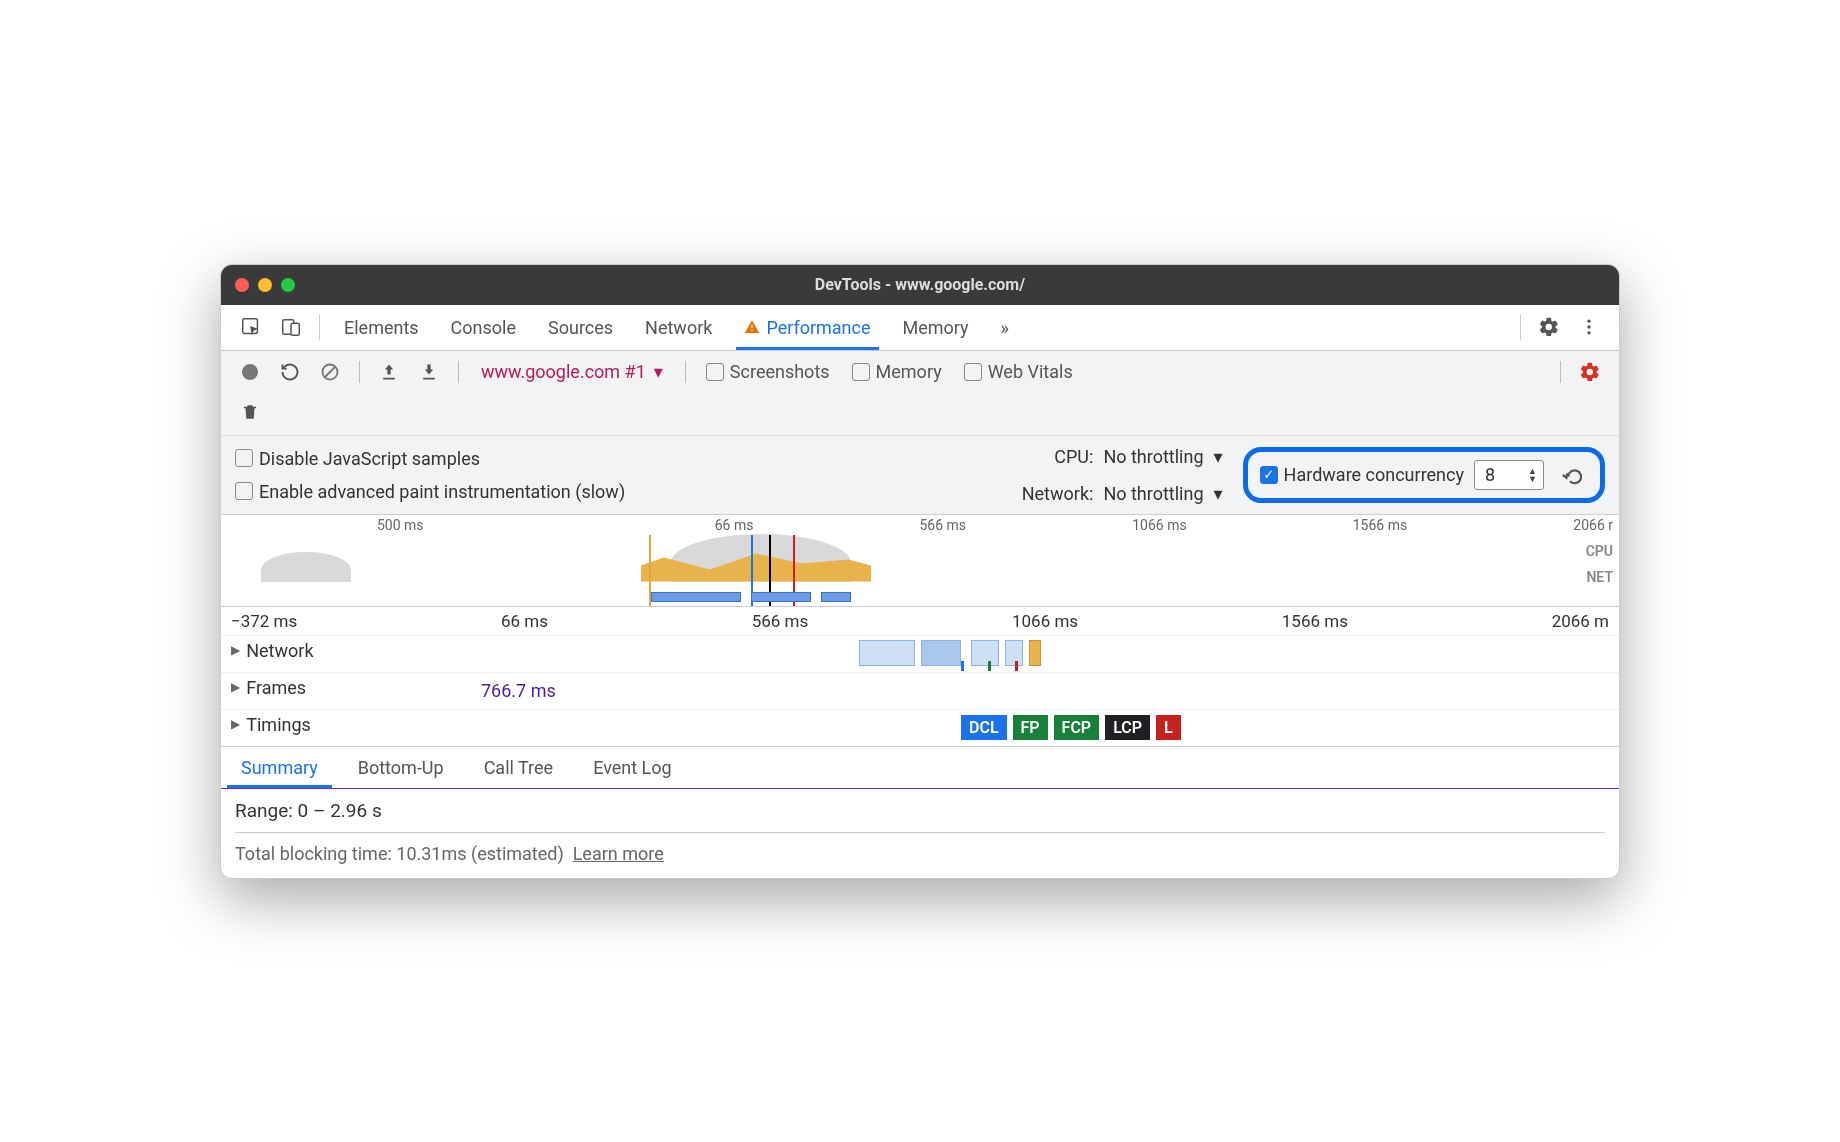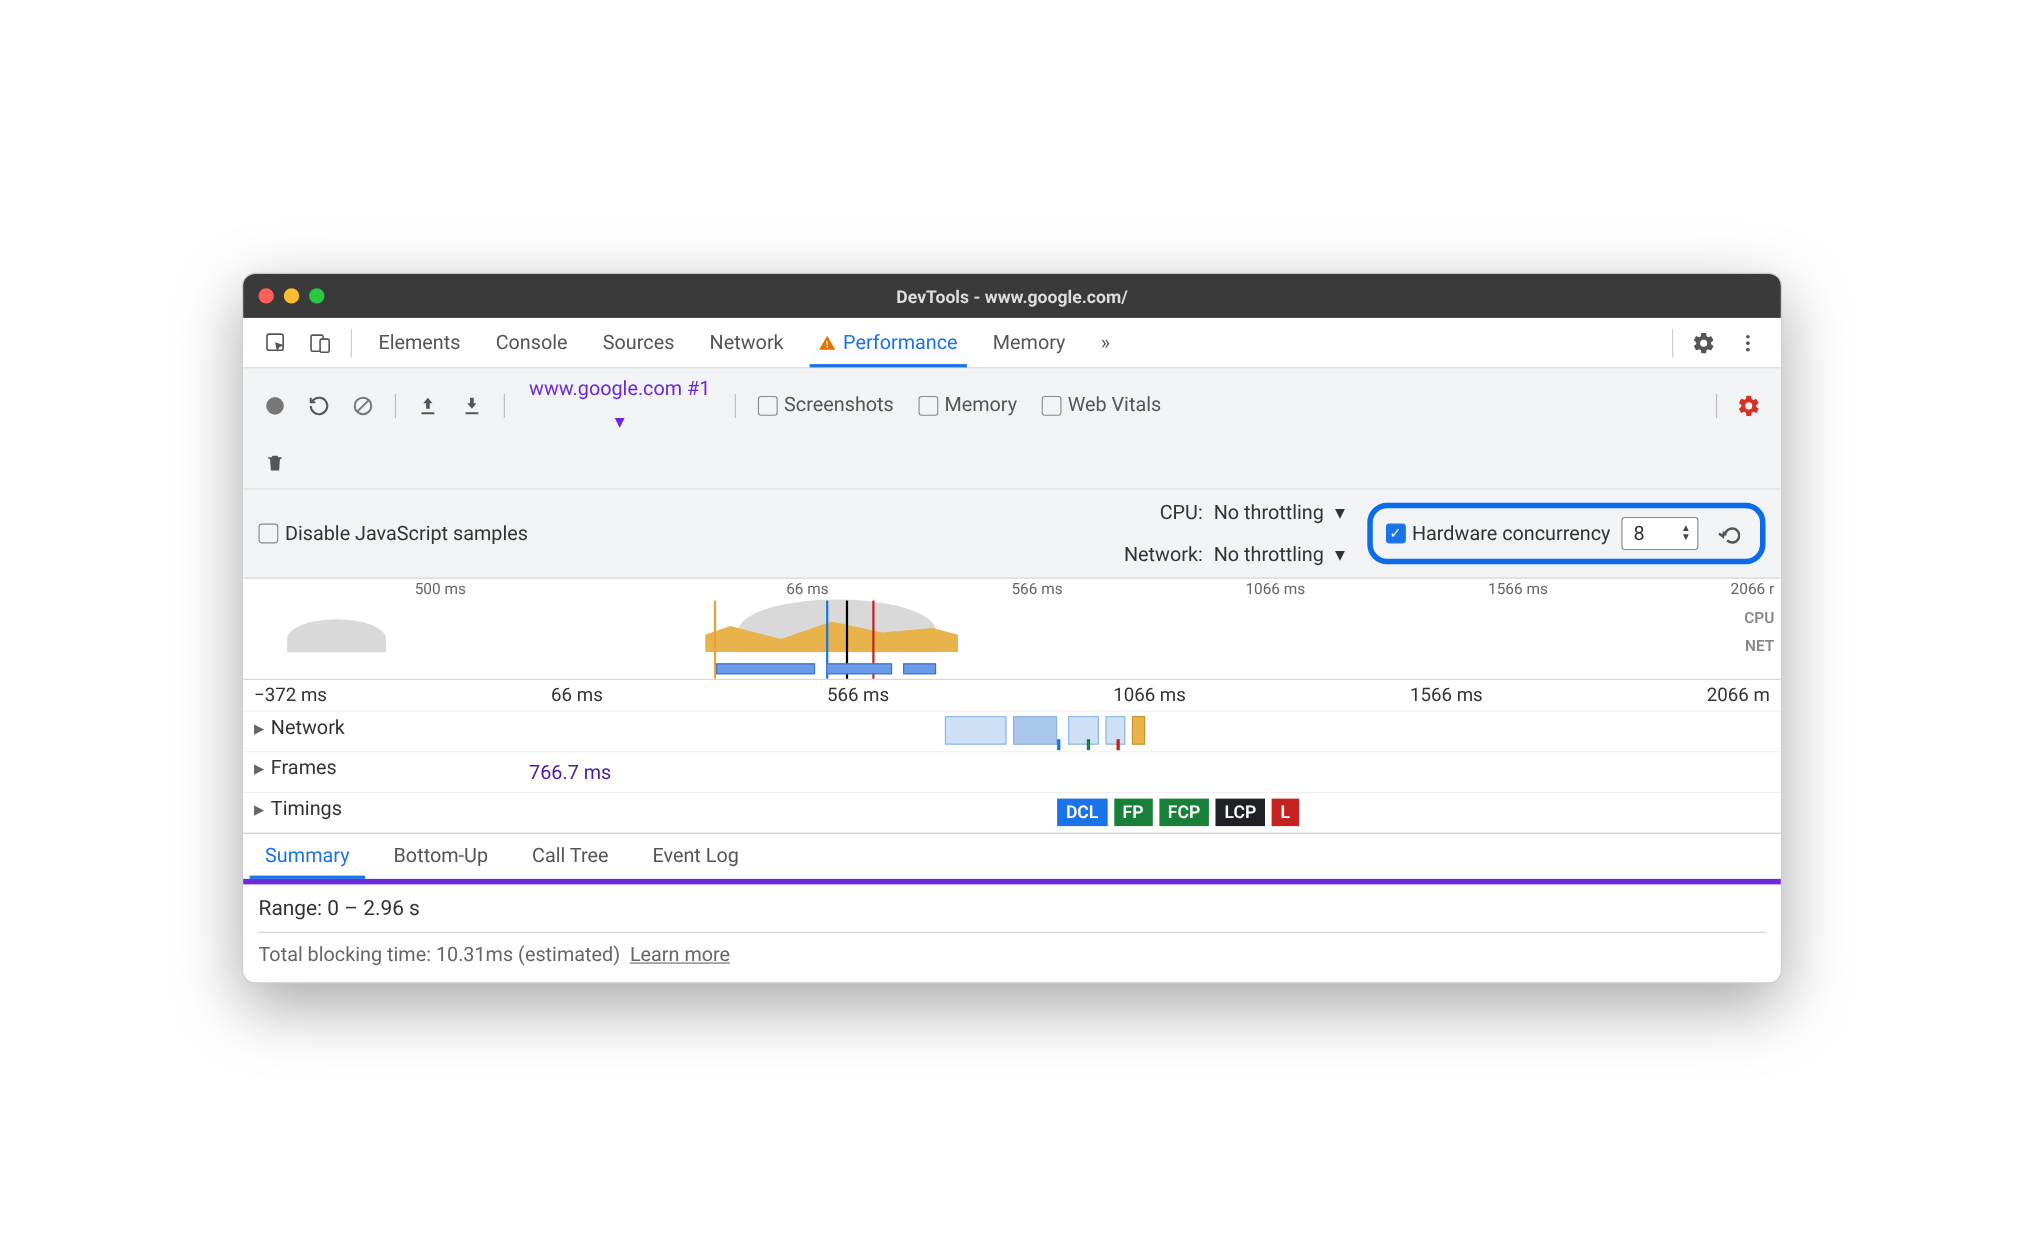--- a/index.html
+++ b/index.html
@@ -93,24 +93,24 @@
   }
   .actionbar .row1 { display:flex; align-items:center; gap:6px; width:100%; }
   .ibtn {
     width:34px; height:34px;
     display:flex; align-items:center; justify-content:center;
     cursor:pointer;
     border-radius:4px;
   }
   .vdiv { width:1px; height:22px; background:#bbb; margin:0 6px; }
   .dropdown-text {
-    color:#6d28d9;
+    color:#be185d;
     padding: 4px 10px;
     cursor:pointer;
-    display:flex; align-items:center; gap:8px;flex-direction:column;
+    display:flex; align-items:center; gap:8px;
   }
   .cbwrap { display:flex; align-items:center; gap:6px; cursor:pointer; margin:0 8px; }
   .cb {
     width:18px; height:18px; border:1.5px solid #888; border-radius:3px;
     display:flex; align-items:center; justify-content:center;
   }
   .cb.checked { background:#1a73e8; border-color:#1a73e8; color:#fff; font-size:13px; }
   .actionbar .row2 { display:flex; align-items:center; width:100%; padding:2px 0 6px; }
   
   .settings {
@@ -222,21 +222,21 @@
   }
   .timing-badges span { padding:3px 8px; }
   .marker-ticks {
     position:absolute; top:-12px; left:480px; display:flex; gap:24px;
   }
   .marker-ticks div { width:3px; height:10px; }
   
   .bottom-tabs {
     display:flex;
     border-top:1px solid #ccc;
-    border-bottom:5px solid #6d28d9;
+    border-bottom:1px solid #6d28d9;
     font-size:18px; color:#555;
     background:#fff;
   }
   .btab {
     padding:10px 20px;
     cursor:pointer;
     position:relative;
   }
   .btab.active { color:#1a73e8; }
   .btab.active::after {
@@ -390,20 +390,24 @@
       </div>
     </div>
   </div>
 
   <div class="settings">
     <div class="left-col">
       <label class="cbwrap" style="margin:0">
         <span class="cb"></span>
         <span>Disable JavaScript samples</span>
       </label>
+      <label class="cbwrap" style="margin:0;max-width:440px">
+        <span class="cb"></span>
+        <span>Enable advanced paint instrumentation (slow)</span>
+      </label>
     </div>
     <div class="mid-col">
       <div class="set-row">
         <span class="label">CPU:</span>
         <span class="sel">
           <span>No throttling</span>
           <span>▾</span>
         </span>
       </div>
       <div class="set-row">

